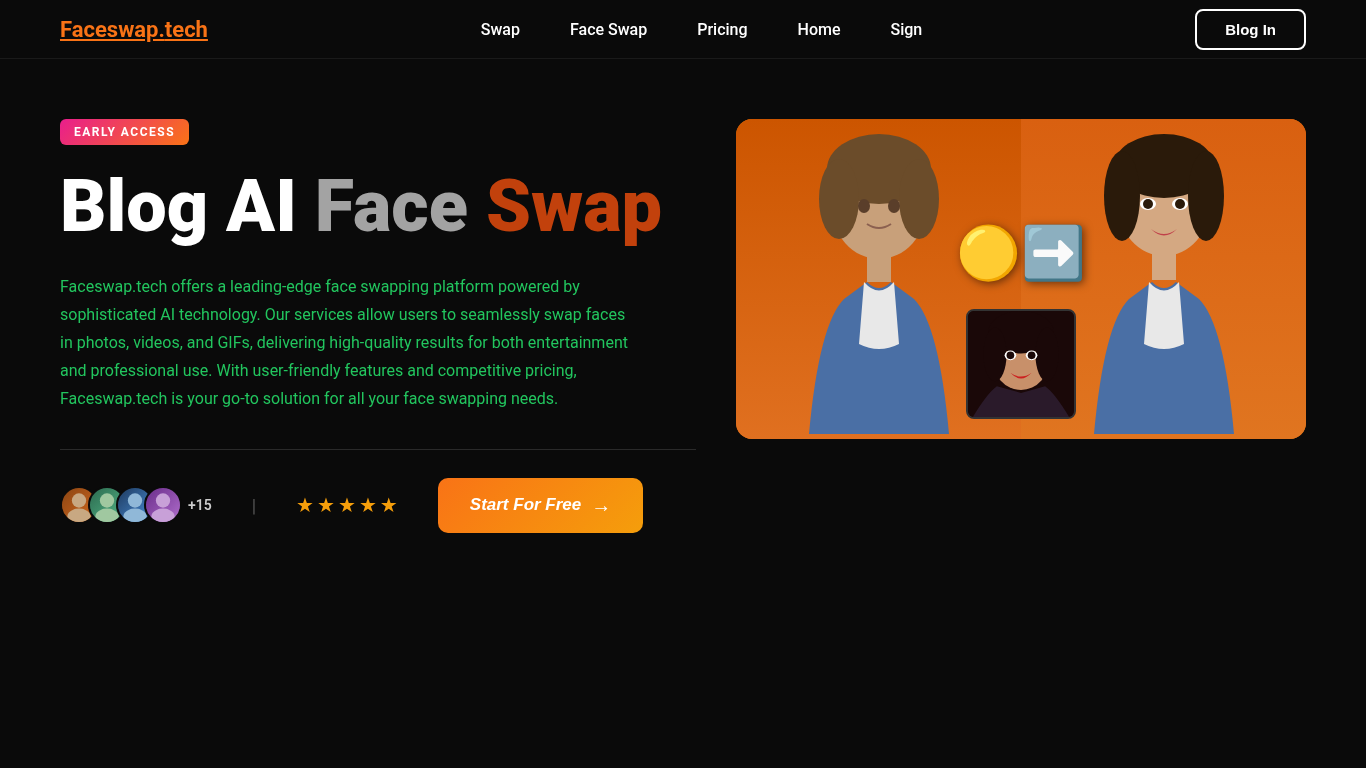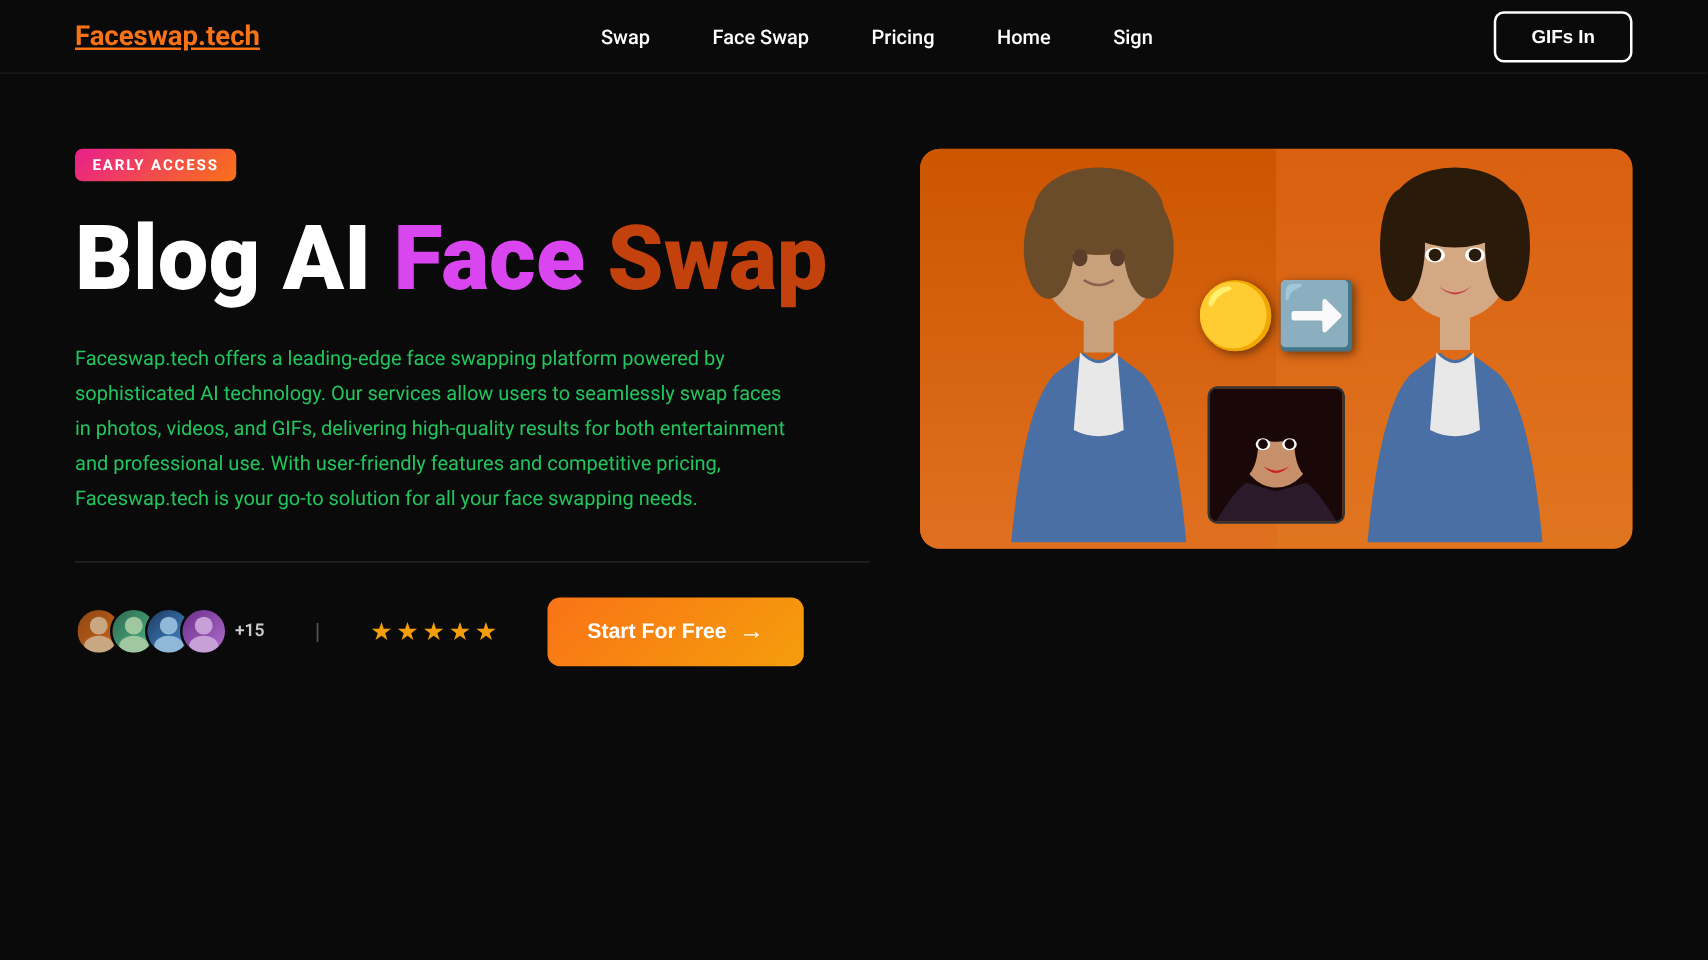--- a/index.html
+++ b/index.html
@@ -88,21 +88,21 @@
     }
 
     .hero-title {
       font-size: 72px;
       font-weight: 900;
       line-height: 1.05;
       margin-bottom: 28px;
     }
 
     .hero-title .face-word {
-      color: #d946ef;
+      color: #a3a3a3;
     }
 
     .hero-title .swap-word {
       color: #c2410c;
     }
 
     .hero-description {
       color: #22c55e;
       font-size: 16px;
       line-height: 1.75;
@@ -185,20 +185,21 @@
       border: none;
       padding: 16px 32px;
       border-radius: 10px;
       font-size: 17px;
       font-weight: 700;
       cursor: pointer;
       display: flex;
       align-items: center;
       gap: 10px;
       white-space: nowrap;
+      font-style: italic;
     }
 
     .arrow-icon {
       font-size: 20px;
     }
 
     
     .hero-image {
       flex: 1;
       max-width: 570px;
@@ -272,21 +273,21 @@
   </a>
 
   <ul class="nav-links">
     <li><a href="#">Swap</a></li>
     <li><a href="#">Face Swap</a></li>
     <li><a href="#">Pricing</a></li>
     <li><a href="#">Home</a></li>
     <li><a href="#">Sign</a></li>
   </ul>
 
-  <button class="sign-in-btn">GIFs In</button>
+  <button class="sign-in-btn">Blog In</button>
 </nav>
 
 <section class="hero">
   <div class="hero-content">
     <div class="early-access-badge">EARLY ACCESS</div>
 
     <h1 class="hero-title">
       <span>Blog AI </span><span class="face-word">Face</span><span class="swap-word"> Swap</span><br>
     </h1>
 

